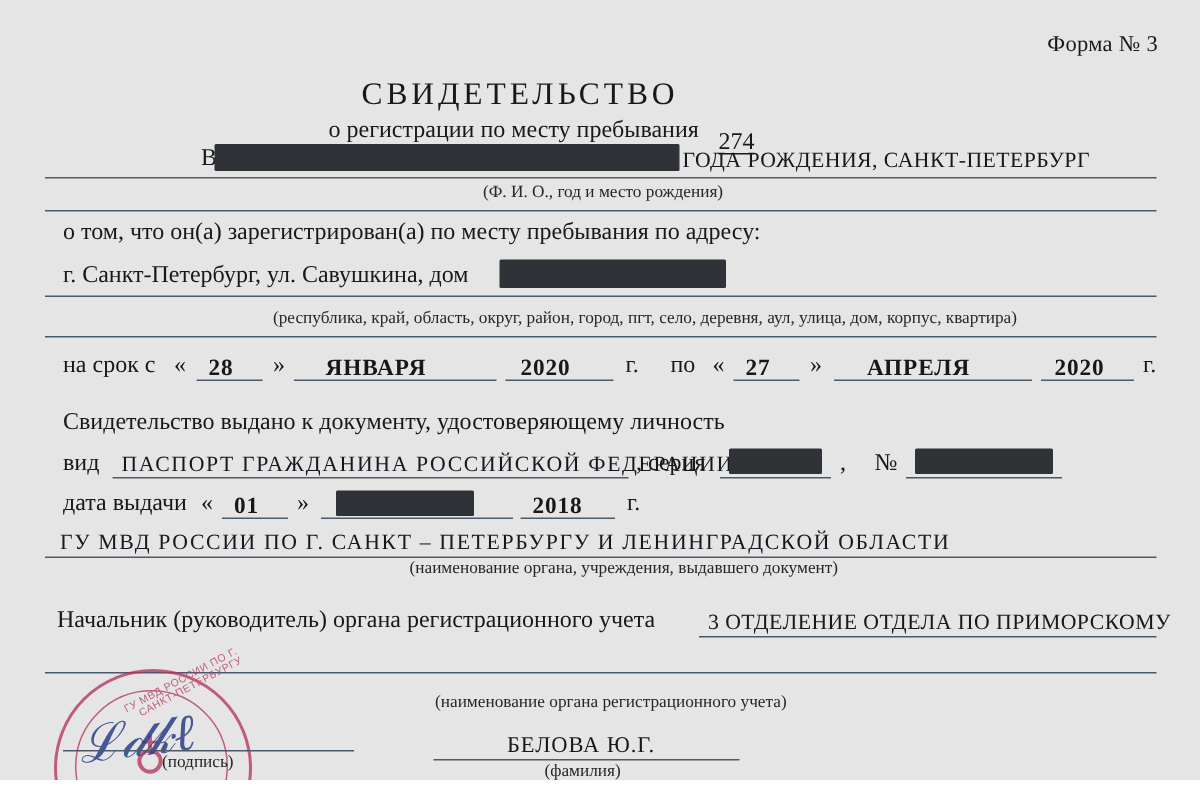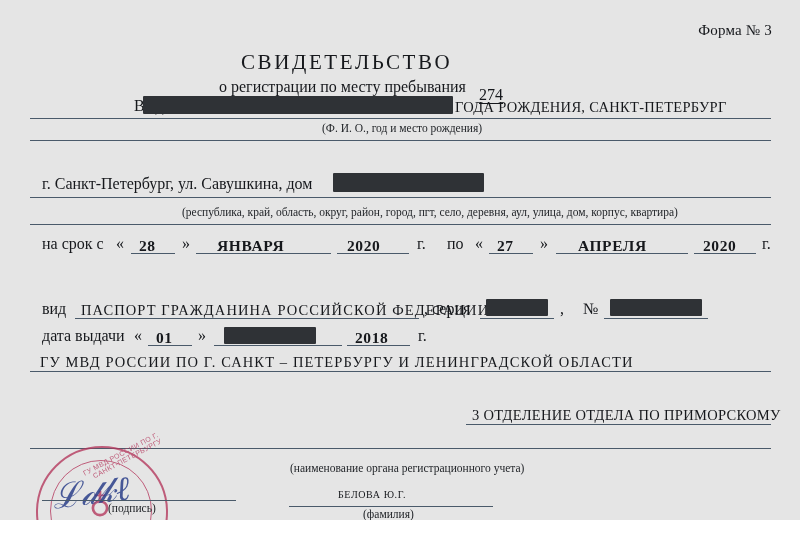--- a/index.html
+++ b/index.html
@@ -39,21 +39,21 @@
   .subtitle { font-size: 16px; }
   .num274 {
     font-size: 16px;
     text-decoration: underline;
     text-underline-offset: 3px;
   }
   .lbl { font-size: 16px; }
   .lbl-sm { font-size: 11.5px; color: #23262a; }
   .caps { font-size: 14.5px; letter-spacing: .3px; }
   .caps-sp { font-size: 14.5px; letter-spacing: 1.1px; }
-  .sign-name { font-size: 10px; letter-spacing: .6px; }
+  .sign-name { font-size: 15px; letter-spacing: .6px; }
   .quote { font-size: 16px; }
   .bold-date { font-size: 15.5px; font-weight: bold; letter-spacing: .6px; }
 
   
   #stamp {
     position: absolute;
     left: 36px;
     top: 446px;
     width: 128px;
     height: 128px;
@@ -115,20 +115,21 @@
   <div class="txt subtitle" style="left:219px; top:78px;">о регистрации по месту пребывания</div>
 
   <div class="txt lbl" style="left:86px; top:97px;margin-left:48px;">Выдано</div>
   <div class="redact" style="left:143px; top:96px; width:310px; height:18px;"></div>
   <div class="txt caps" style="left:455px; top:99px;">ГОДА РОЖДЕНИЯ, САНКТ-ПЕТЕРБУРГ</div>
   <div class="rule" style="left:30px; top:118px; width:741px;"></div>
   <div class="txt lbl-sm" style="left:322px; top:122px;">(Ф. И. О., год и место рождения)</div>
 
   <div class="rule" style="left:30px; top:140px; width:741px;"></div>
 
+  <div class="txt lbl" style="left:42px; top:146px;">о том, что он(а) зарегистрирован(а) по месту пребывания по адресу:</div>
 
   <div class="txt lbl" style="left:42px; top:175px;">г. Санкт-Петербург, ул. Савушкина, дом</div>
   <div class="redact" style="left:333px; top:173px; width:151px; height:19px;"></div>
   <div class="rule" style="left:30px; top:197px; width:741px;"></div>
   <div class="txt lbl-sm" style="left:182px; top:206px;">(республика, край, область, округ, район, город, пгт, село, деревня, аул, улица, дом, корпус, квартира)</div>
 
   <div class="rule" style="left:30px; top:224px; width:741px;"></div>
 
   <div class="txt lbl" style="left:42px; top:235px;">на срок с</div>
   <div class="txt quote" style="left:116px; top:235px;">«</div>
@@ -144,20 +145,21 @@
   <div class="txt quote" style="left:475px; top:235px;">«</div>
   <div class="txt bold-date" style="left:497px; top:237px;">27</div>
   <div class="rule" style="left:489px; top:253px; width:44px;"></div>
   <div class="txt quote" style="left:540px; top:235px;">»</div>
   <div class="txt bold-date" style="left:578px; top:237px;">АПРЕЛЯ</div>
   <div class="rule" style="left:556px; top:253px; width:132px;"></div>
   <div class="txt bold-date" style="left:703px; top:237px;">2020</div>
   <div class="rule" style="left:694px; top:253px; width:62px;"></div>
   <div class="txt lbl" style="left:762px; top:235px;">г.</div>
 
+  <div class="txt lbl" style="left:42px; top:273px;">Свидетельство выдано к документу, удостоверяющему личность</div>
 
   <div class="txt lbl" style="left:42px; top:300px;">вид</div>
   <div class="txt caps-sp" style="left:81px; top:302px;">ПАСПОРТ ГРАЖДАНИНА РОССИЙСКОЙ ФЕДЕРАЦИИ</div>
   <div class="rule" style="left:75px; top:318px; width:344px;"></div>
   <div class="txt lbl" style="left:424px; top:300px;">, серия</div>
   <div class="redact" style="left:486px; top:299px; width:62px; height:17px;"></div>
   <div class="rule" style="left:480px; top:318px; width:74px;"></div>
   <div class="txt lbl" style="left:560px; top:300px;">,</div>
   <div class="txt lbl" style="left:583px; top:300px;">№</div>
   <div class="redact" style="left:610px; top:299px; width:92px; height:17px;"></div>
@@ -169,21 +171,23 @@
   <div class="rule" style="left:148px; top:345px; width:44px;"></div>
   <div class="txt quote" style="left:198px; top:327px;">»</div>
   <div class="redact" style="left:224px; top:327px; width:92px; height:17px;"></div>
   <div class="rule" style="left:214px; top:345px; width:128px;"></div>
   <div class="txt bold-date" style="left:355px; top:329px;">2018</div>
   <div class="rule" style="left:347px; top:345px; width:63px;"></div>
   <div class="txt lbl" style="left:418px; top:327px;">г.</div>
 
   <div class="txt caps-sp" style="left:40px; top:354px;">ГУ  МВД  РОССИИ  ПО  Г. САНКТ – ПЕТЕРБУРГУ  И  ЛЕНИНГРАДСКОЙ ОБЛАСТИ</div>
   <div class="rule" style="left:30px; top:371px; width:741px;"></div>
-
+  <div class="txt lbl-sm" style="left:273px; top:373px;">(наименование органа, учреждения, выдавшего документ)</div>
+
+  <div class="txt lbl" style="left:38px; top:405px;">Начальник (руководитель) органа регистрационного учета</div>
   <div class="txt caps" style="left:472px; top:407px;">3 ОТДЕЛЕНИЕ ОТДЕЛА  ПО ПРИМОРСКОМУ</div>
   <div class="rule" style="left:466px; top:424px; width:305px;"></div>
   <div class="rule" style="left:30px; top:448px; width:741px;"></div>
   <div class="txt lbl-sm" style="left:290px; top:450px;margin-top:12px;">(наименование органа регистрационного учета)</div>
 
   <div id="stamp">
     <div id="stamp-inner"></div>
     <div id="stamp-core">♁</div>
     <div class="stamp-arc" style="left:18px; top:8px; transform:rotate(-28deg);">ГУ МВД РОССИИ ПО Г. САНКТ-ПЕТЕРБУРГУ</div>
 

